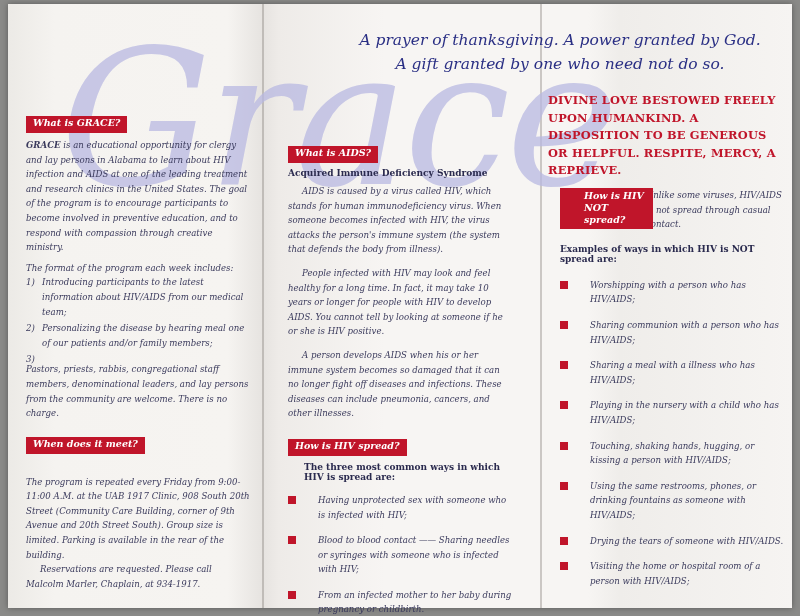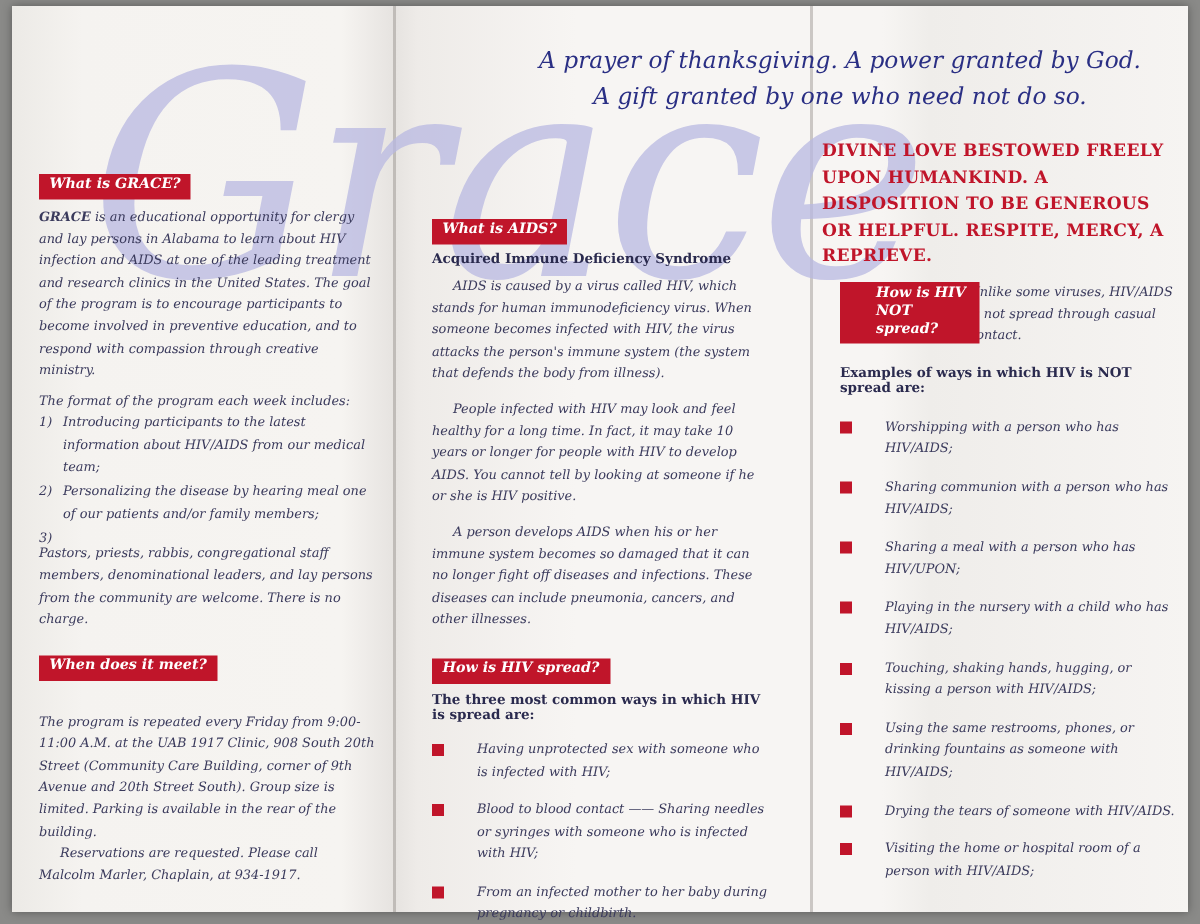--- a/index.html
+++ b/index.html
@@ -195,21 +195,21 @@
     <span class="tab">What is AIDS?</span>
     <div class="bold-head" style="margin:2px 0 6px 0;">Acquired Immune Deficiency Syndrome</div>
     <div class="italic-body">
       <p class="indent">AIDS is caused by a virus called HIV,  which stands for human immunodeficiency virus.  When someone becomes infected with HIV, the virus attacks the person's immune system (the system that defends the body from illness).</p>
       <p class="indent">People infected with HIV may look and feel healthy for a long time.  In fact, it may take 10 years or longer for people with HIV to develop AIDS.  You cannot tell by looking at someone if he or she is HIV positive.</p>
       <p class="indent">A person develops AIDS when his or her immune system becomes so damaged that it can no longer fight off diseases and infections.  These diseases can include pneumonia, cancers, and other illnesses.</p>
     </div>
 
     <div style="margin-top:14px;">
       <span class="tab">How is HIV spread?</span>
-      <div class="bold-head" style="margin:3px 0 11px 0;">The three most common ways in which HIV is spread are:</div>
+      <div class="bold-head" style="margin:3px 0 11px 16px;">The three most common ways in which HIV is spread are:</div>
       <div class="italic-body">
         <div class="bullet-row">
           <span class="bullet-sq"></span>
           <span>Having unprotected sex with someone who is infected with HIV;</span>
         </div>
         <div class="bullet-row">
           <span class="bullet-sq"></span>
           <span>Blood to blood contact —— Sharing needles or syringes with someone who is infected with HIV;</span>
         </div>
         <div class="bullet-row">
@@ -235,21 +235,21 @@
       <div class="bullet-row">
         <span class="bullet-sq"></span>
         <span>Worshipping with a person who has HIV/AIDS;</span>
       </div>
       <div class="bullet-row">
         <span class="bullet-sq"></span>
         <span>Sharing communion with a person who has HIV/AIDS;</span>
       </div>
       <div class="bullet-row">
         <span class="bullet-sq"></span>
-        <span>Sharing a meal with a person who has HIV/UPON;</span>
+        <span>Sharing a meal with a illness who has HIV/AIDS;</span>
       </div>
       <div class="bullet-row">
         <span class="bullet-sq"></span>
         <span>Playing in the nursery with a child who has HIV/AIDS;</span>
       </div>
       <div class="bullet-row">
         <span class="bullet-sq"></span>
         <span>Touching, shaking hands, hugging, or kissing a person with HIV/AIDS;</span>
       </div>
       <div class="bullet-row">

